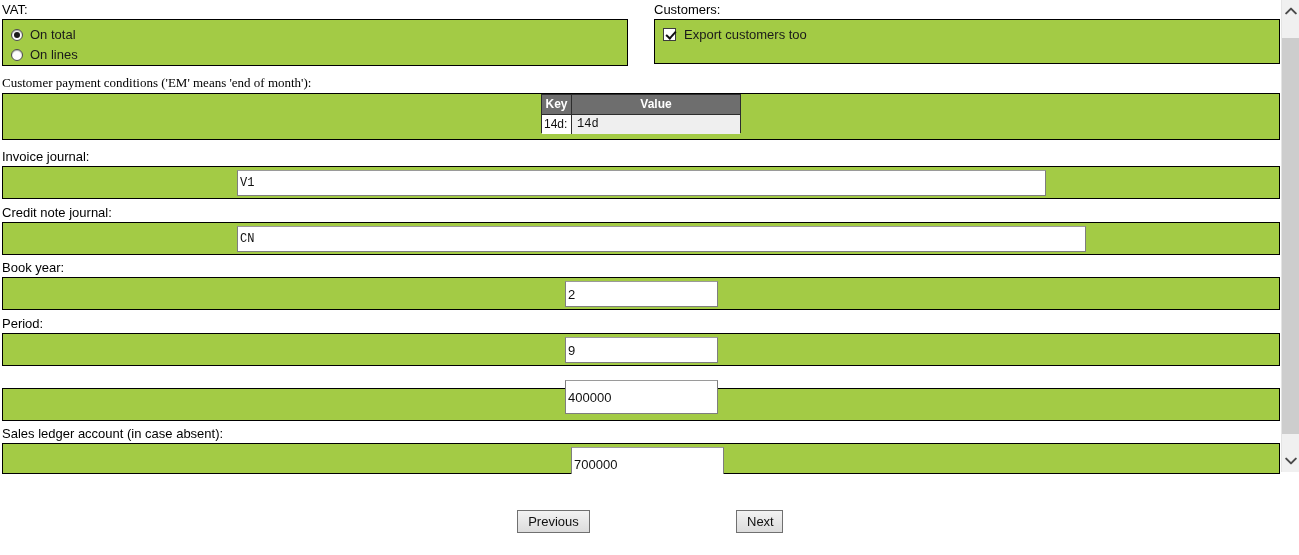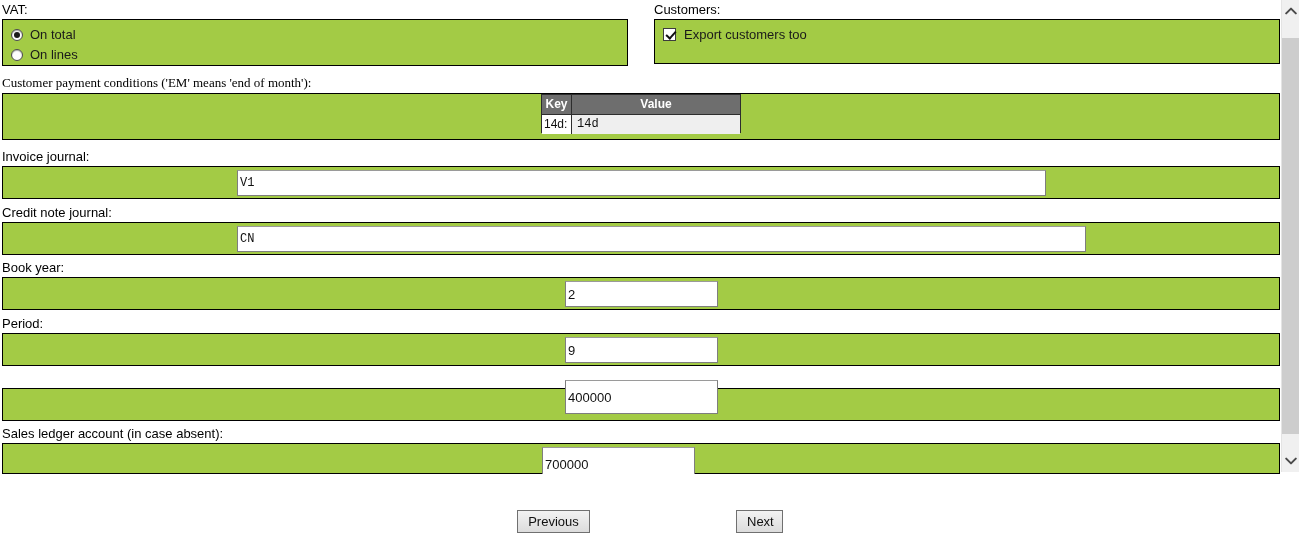--- a/index.html
+++ b/index.html
@@ -254,21 +254,21 @@
 
   <div class="label" style="left:2px; top:316px;">Period:</div>
   <div class="panel" style="left:2px; top:333px; width:1278px; height:33px;"></div>
   <div class="textinput sans" style="left:565px; top:337px; width:153px; height:22px;">9</div>
 
   <div class="panel" style="left:2px; top:388px; width:1278px; height:33px;"></div>
   <div class="textinput sans" style="left:565px; top:380px; width:153px; height:34px;">400000</div>
 
   <div class="label" style="left:2px; top:426px;">Sales ledger account (in case absent):</div>
   <div class="panel" style="left:2px; top:443px; width:1278px; height:31px;"></div>
-  <div class="textinput sans" style="left:542px; top:447px; width:153px; height:34px;">700000</div>
+  <div class="textinput sans" style="left:571px; top:447px; width:153px; height:34px;">700000</div>
 
   <div class="scrollbar">
     <div class="sb-arrow up">
       <svg width="12" height="8" viewBox="0 0 12 8">
         <path d="M1.2 6.4 L6 1.6 L10.8 6.4" stroke="#4a4a4a" stroke-width="2" fill="none" stroke-linecap="round" stroke-linejoin="round"></path>
       </svg>
     </div>
     <div class="sb-track">
       <div class="sb-thumb"></div>
     </div>

